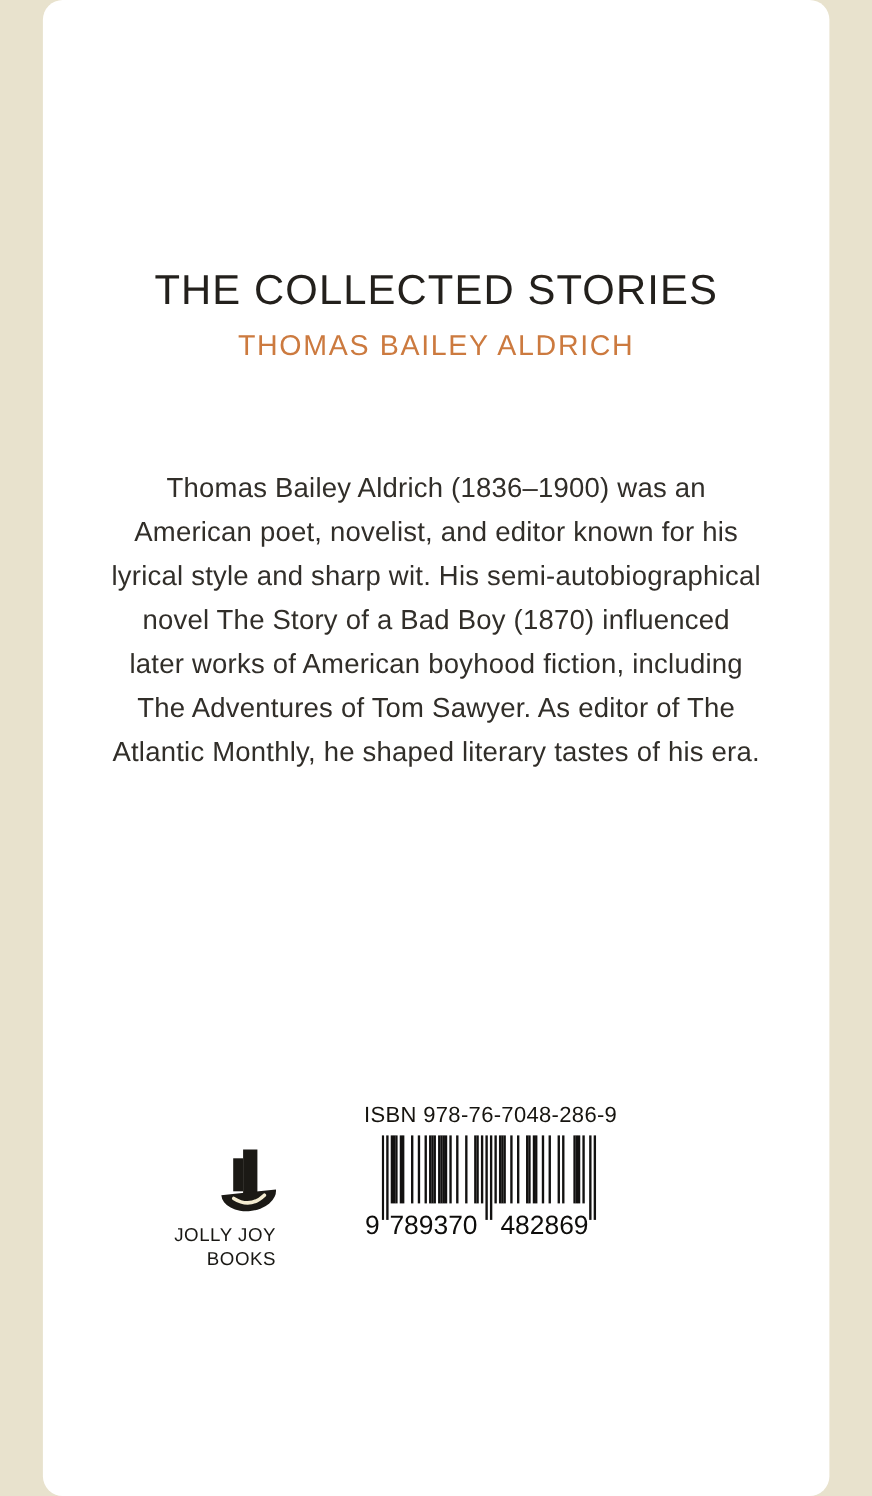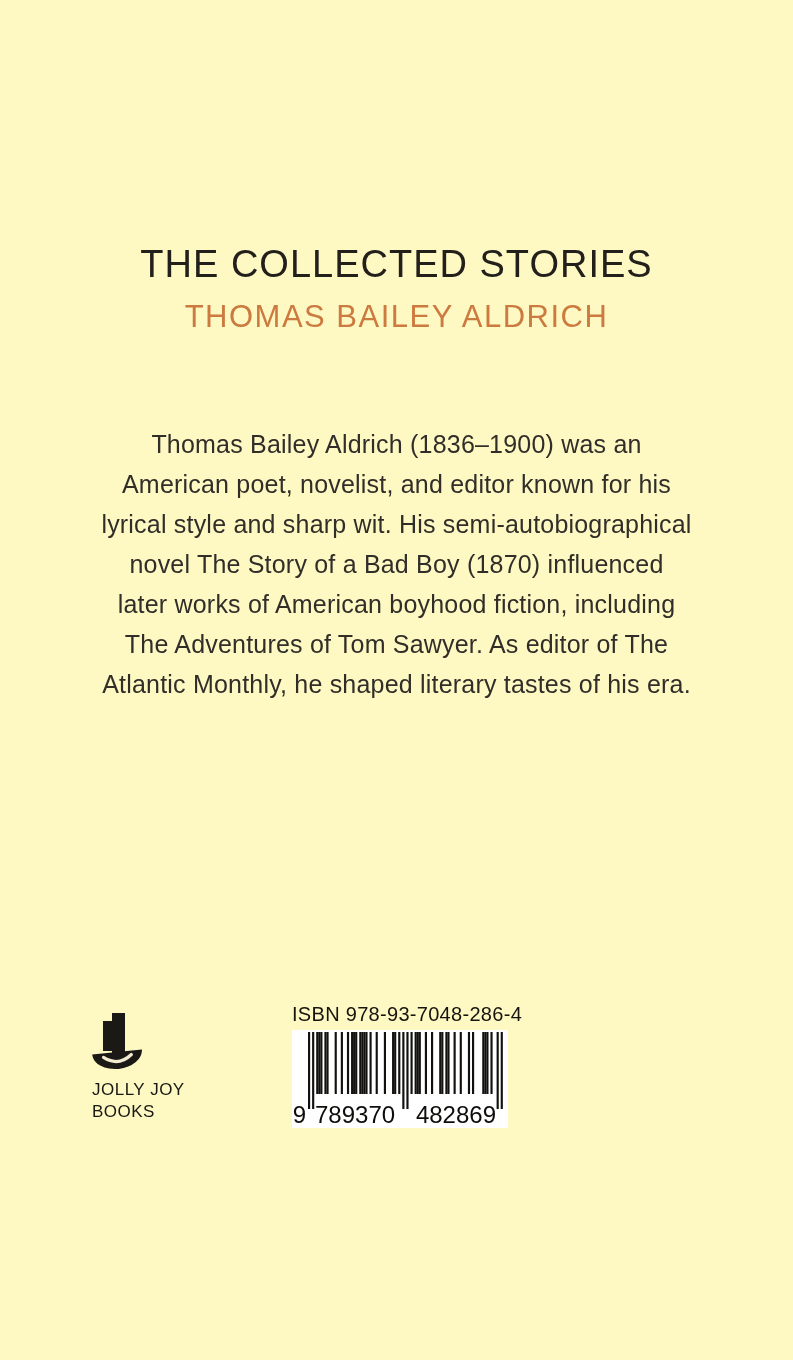--- a/index.html
+++ b/index.html
@@ -1,42 +1,43 @@
 <!DOCTYPE html>
 <html><head>
 <meta charset="utf-8">
 <style>
   html, body { margin: 0; padding: 0; }
   body { background: #e8e2cd; font-family: "Liberation Sans", sans-serif; }
   .page {
     position: relative;
-    width: 793px;
+    width: 715px;
     height: 1360px;
     margin: 0 auto;
-    background: #fef9c3;
+    background: #ffffff;
     overflow: hidden;
+    border-radius: 18px;
   }
   .title {
     position: absolute; top: 243px; left: 0; width: 100%;
     text-align: center; font-size: 38px; letter-spacing: 1px;
     color: #23201C; font-weight: 500; white-space: nowrap;
   }
   .author {
     position: absolute; top: 299px; left: 0; width: 100%;
-    text-align: center; font-size: 31px; letter-spacing: 1.5px;
+    text-align: center; font-size: 26px; letter-spacing: 1.5px;
     color: #CC7A3F; font-weight: 500; white-space: nowrap;
   }
   .about { position: absolute; top: 424px; left: 0; width: 100%; color: #312E29; }
   .about .line {
     height: 40px; line-height: 40px; text-align: center;
     font-size: 25px; letter-spacing: 0.2px; white-space: nowrap;
   }
   .publisher {
-    position: absolute; left: 92px; top: 1012px; width: 120px;
-    text-align: left; color: #191814;
+    position: absolute; left: 92px; top: 1044px; width: 120px;
+    text-align: right; color: #191814;
   }
   .publisher .name { margin-top: 5px; font-size: 17px; line-height: 22px; letter-spacing: 0.5px; }
   .barcode-col { position: absolute; left: 292px; top: 1003px; width: 216px; text-align: center; }
   .isbn { font-size: 20px; color: #16140F; letter-spacing: 0.3px; white-space: nowrap; }
   .bc-box { position: relative; margin-top: 4px; width: 216px; height: 98px; background: #ffffff; }
   .bc-box svg { position: absolute; left: 16px; top: 2px; }
   .bc-digit { position: absolute; bottom: 1px; font-size: 24px; line-height: 24px; color: #0E0D0B; }
   .d-first { left: 0; width: 15px; text-align: center; }
   .d-g1 { left: 23px; width: 85px; text-align: left; }
   .d-g2 { left: 117px; width: 87px; text-align: right; }
@@ -76,21 +77,21 @@
         </g>
       </g>
     </svg>
     <div class="name">
       <div>JOLLY JOY</div>
       <div>BOOKS</div>
     </div>
   </div>
 
   <div class="barcode-col">
-    <div class="isbn">ISBN 978-93-7048-286-4</div>
+    <div class="isbn">ISBN 978-76-7048-286-9</div>
     <div class="bc-box">
       <svg id="bc-svg" width="196" height="78" fill="#121110">
           <rect x="0.00" y="0" width="2.15" height="77"></rect>
           <rect x="4.10" y="0" width="2.15" height="77"></rect>
           <rect x="8.20" y="0" width="2.15" height="62"></rect>
           <rect x="10.25" y="0" width="2.15" height="62"></rect>
           <rect x="12.30" y="0" width="2.15" height="62"></rect>
           <rect x="16.40" y="0" width="2.15" height="62"></rect>
           <rect x="18.45" y="0" width="2.15" height="62"></rect>
           <rect x="26.65" y="0" width="2.15" height="62"></rect>

